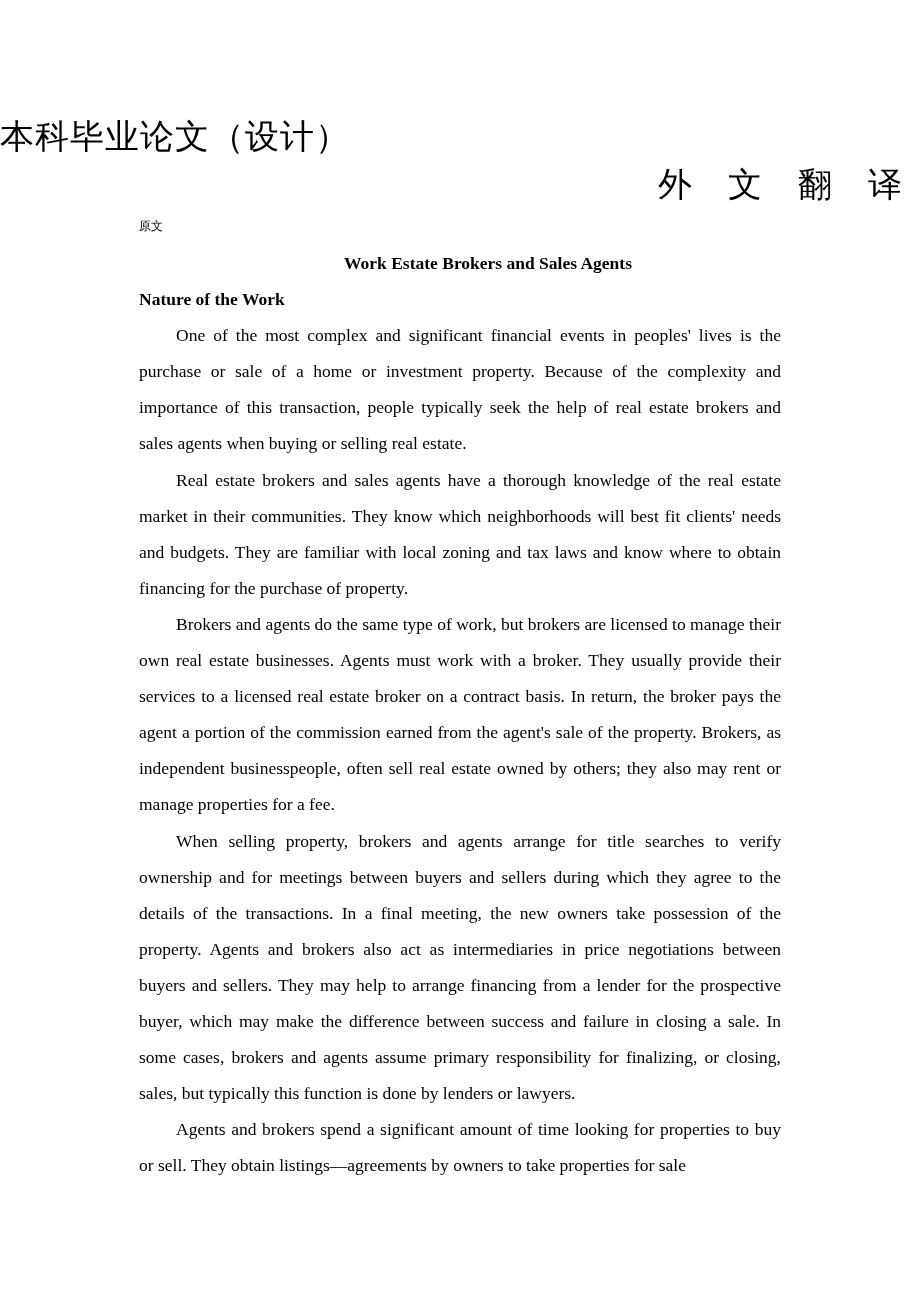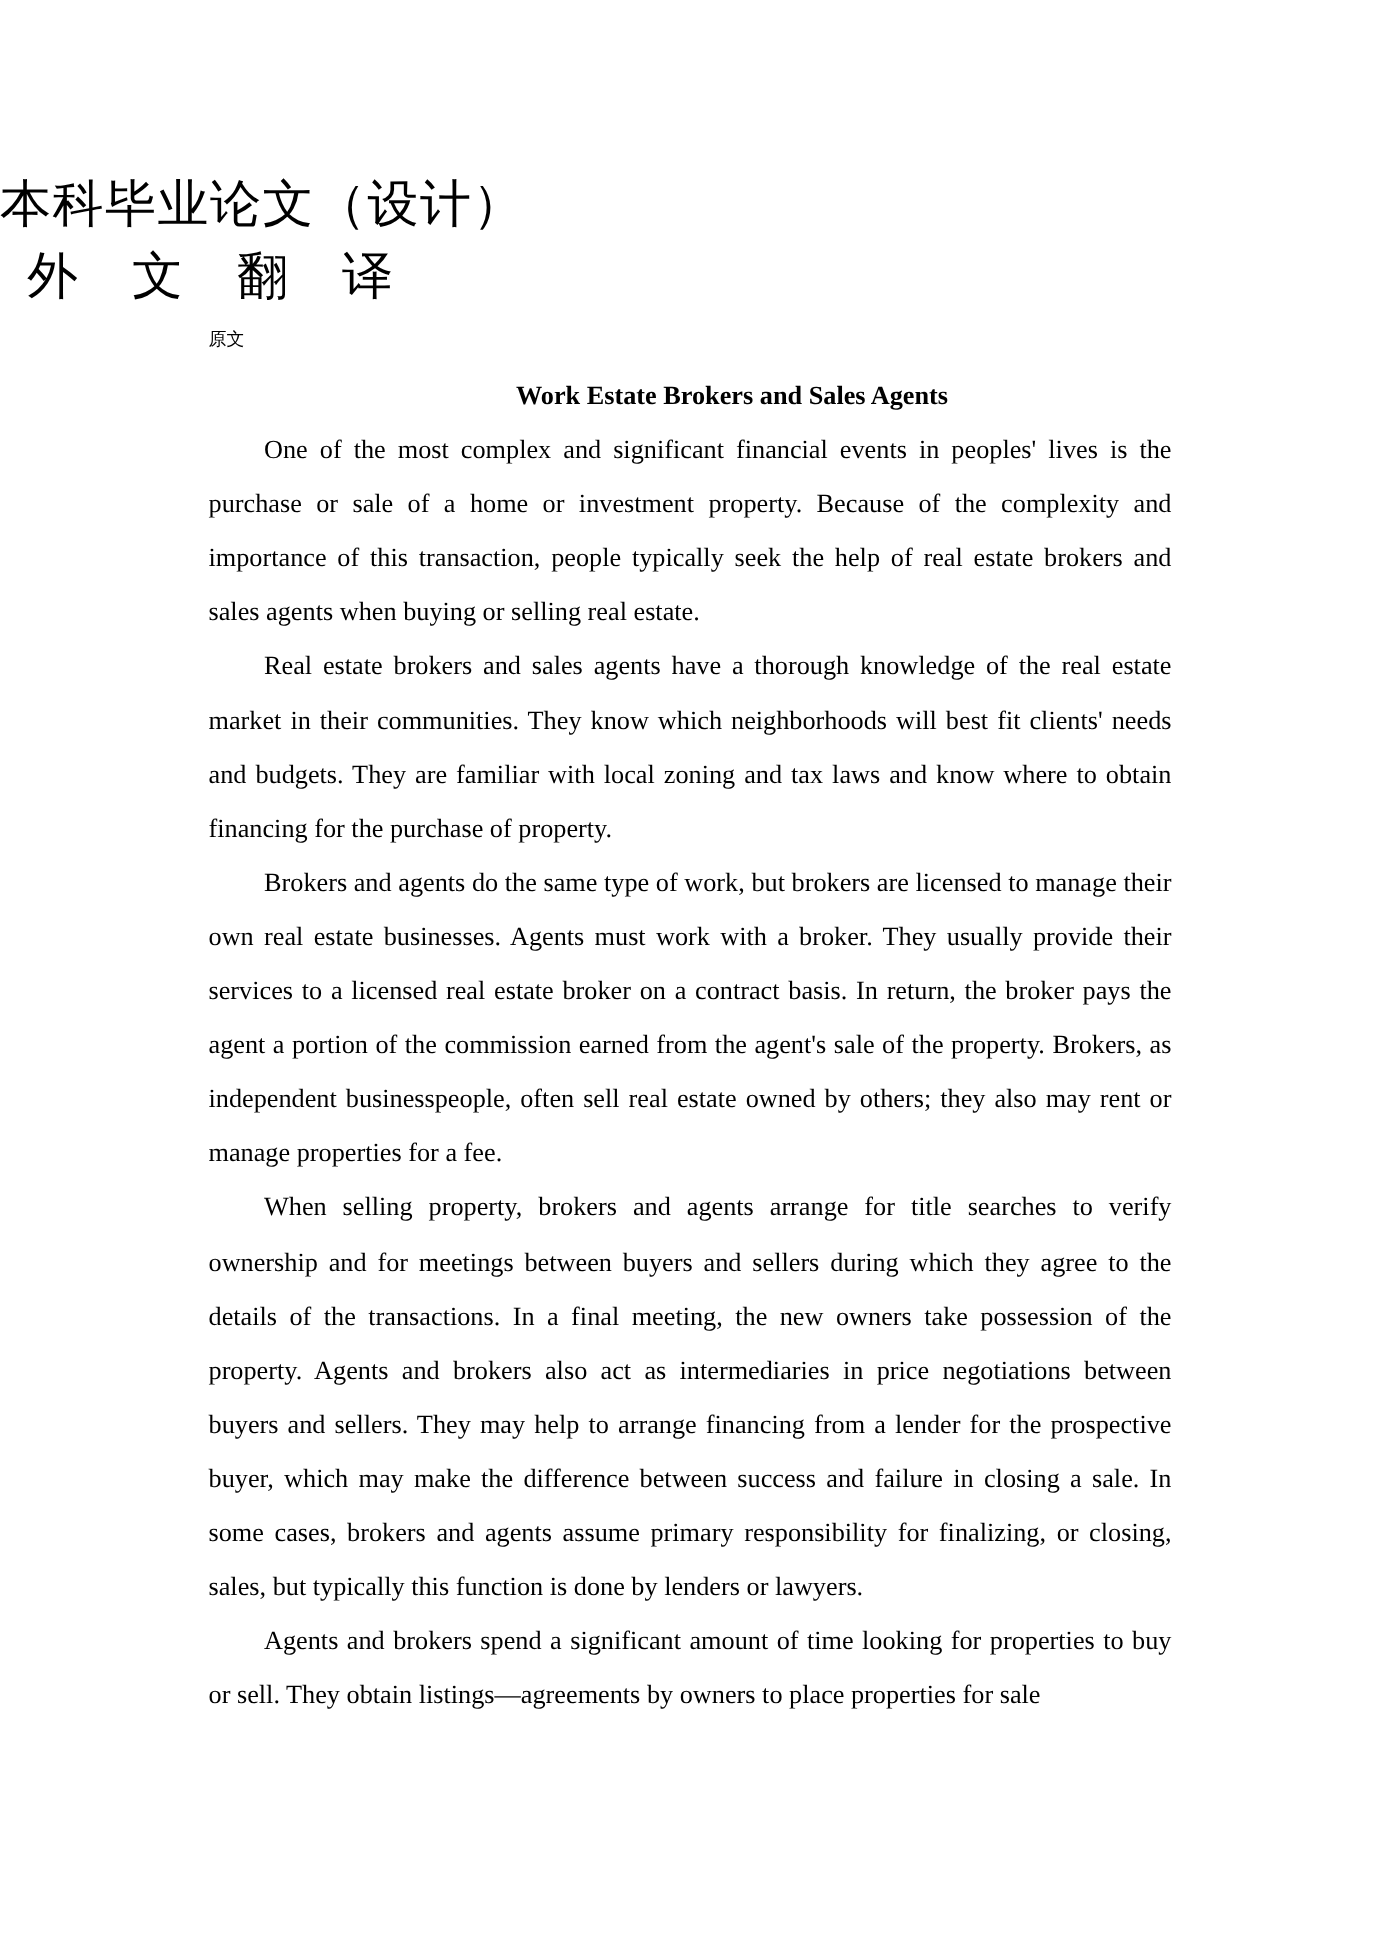--- a/index.html
+++ b/index.html
@@ -3,21 +3,21 @@
 <meta charset="utf-8">
 <style>
   html, body { margin: 0; padding: 0; background: #ffffff; }
   body { width: 920px; height: 1302px; position: relative; overflow: hidden; color: #000; }
   .title1 {
     position: absolute; left: 0; width: 920px; top: 112px; text-align: left;
     font-family: "DejaVu Sans", sans-serif; font-size: 34px; line-height: 48px; font-weight: normal;
     letter-spacing: 1px;
   }
   .title2 {
-    position: absolute; left: 0; width: 920px; top: 160px; text-align: left;
+    position: absolute; left: 0; width: 920px; top: 160px; text-align: right;
     font-family: "DejaVu Sans", sans-serif; font-size: 34px; line-height: 48px;
   }
   .title2 span { display: inline-block; margin: 0 18px; }
   .section-label {
     position: absolute; left: 139px; top: 214px;
     font-family: "DejaVu Sans", sans-serif; font-size: 12px; line-height: 24px;
   }
   .content {
     position: absolute; left: 139px; top: 245px; width: 642px;
     font-family: "Liberation Serif", serif; font-size: 17.5px; line-height: 36.1px;
@@ -31,18 +31,19 @@
 
 <div class="title1">本科毕业论文（设计）</div>
 <div class="title2">
   <span>外</span><span>文</span><span>翻</span><span>译</span>
 </div>
 
 <div class="section-label">原文</div>
 
 <div class="content">
   <p class="doc-title">Work Estate Brokers and Sales Agents</p>
+  <p class="sub-heading">Nature of the Work</p>
   <p class="para">One of the most complex and significant financial events in peoples' lives is the purchase or sale of a home or investment property. Because of the complexity and importance of this transaction, people typically seek the help of real estate brokers and sales agents when buying or selling real estate.</p>
   <p class="para">Real estate brokers and sales agents have a thorough knowledge of the real estate market in their communities. They know which neighborhoods will best fit clients' needs and budgets. They are familiar with local zoning and tax laws and know where to obtain financing for the purchase of property.</p>
   <p class="para">Brokers and agents do the same type of work, but brokers are licensed to manage their own real estate businesses. Agents must work with a broker. They usually provide their services to a licensed real estate broker on a contract basis. In return, the broker pays the agent a portion of the commission earned from the agent's sale of the property. Brokers, as independent businesspeople, often sell real estate owned by others; they also may rent or manage properties for a fee.</p>
   <p class="para">When selling property, brokers and agents arrange for title searches to verify ownership and for meetings between buyers and sellers during which they agree to the details of the transactions. In a final meeting, the new owners take possession of the property. Agents and brokers also act as intermediaries in price negotiations between buyers and sellers. They may help to arrange financing from a lender for the prospective buyer, which may make the difference between success and failure in closing a sale. In some cases, brokers and agents assume primary responsibility for finalizing, or closing, sales, but typically this function is done by lenders or lawyers.</p>
-  <p class="para">Agents and brokers spend a significant amount of time looking for properties to buy or sell. They obtain listings—agreements by owners to place properties for sale</p>
+  <p class="para">Agents and brokers spend a significant amount of time looking for properties to buy or sell. They obtain listings—agreements by owners to take properties for sale</p>
 </div>
 
 </body></html>

